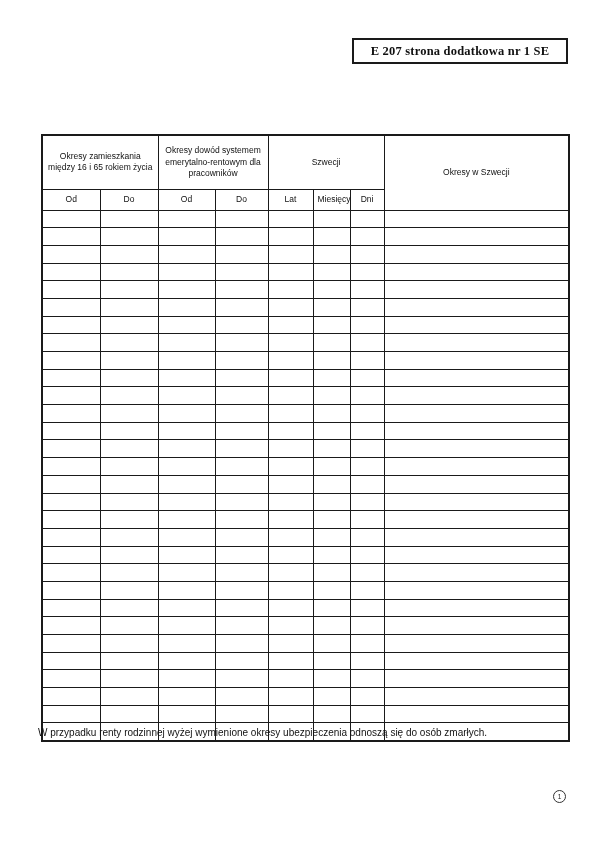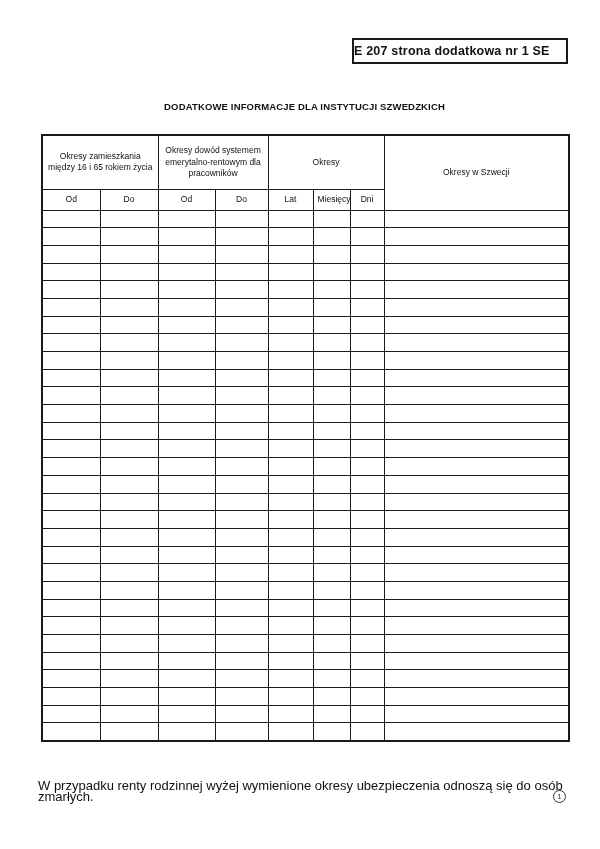--- a/index.html
+++ b/index.html
@@ -18,25 +18,26 @@
   }
   .code-box {
     position: absolute;
     left: 352px;
     top: 38px;
     width: 212px;
     height: 22px;
     border: 2px solid #1a1a1a;
     display: flex;
     align-items: center;
-    justify-content: flex-start;
+    justify-content: center;
     font-weight: bold;
     font-size: 12.5px;
     letter-spacing: 0.2px;
     white-space: nowrap;
+    font-family: Liberation Serif, serif;
   }
   .form-title {
     position: absolute;
     left: 41px;
     top: 101px;
     width: 527px;
     text-align: center;
     font-weight: bold;
     font-size: 9.5px;
     letter-spacing: 0.15px;
@@ -65,23 +66,23 @@
     vertical-align: middle;
     padding: 2px 4px;
   }
   tr.group-row { height: 54px; }
   tr.subhead-row { height: 21px; margin-left: 48px; }
   tbody tr { height: 17.7px; }
   tbody td { background: #ffffff; }
   .notes {
     position: absolute;
     left: 38px;
-    top: 780px;
+    top: 727px;
     width: 530px;
-    font-size: 13px;
+    font-size: 10px;
     line-height: 11.4px;
   }
   .notes .justified {
     text-align: justify;
   }
   .page-number {
     position: absolute;
     left: 553px;
     top: 790px;
     width: 11px;
@@ -97,38 +98,37 @@
 </style>
 </head>
 <body>
 
 <div class="page">
 
   <div class="code-box">
     <span>E 207 strona dodatkowa nr 1 SE</span>
   </div>
 
-  <div class="form-title">DODATKOWE INFORMACJE DLA INSTYTUCJI SZWEDZKICH</div>
 
   <table class="periods">
     <colgroup>
       <col style="width:58px">
         <col style="width:58px">
       <col style="width:57px">
         <col style="width:53px">
       <col style="width:45px">
         <col style="width:37px">
         <col style="width:34px">
       <col style="width:185px">
     </colgroup>
     <thead>
       <tr class="group-row">
         <th colspan="2">Okresy zamieszkania między 16 i 65 rokiem życia</th>
         <th colspan="2">Okresy dowód systemem emerytalno-rentowym dla pracowników</th>
-        <th colspan="3">Okresy</th>
+        <th colspan="3">Szwecji</th>
         <th rowspan="2">Okresy w Szwecji</th>
       </tr>
       <tr class="subhead-row">
         <th>Od</th>
         <th>Do</th>
         <th>Od</th>
         <th>Do</th>
         <th>Lat</th>
         <th>Miesięcy</th>
         <th>Dni</th>

